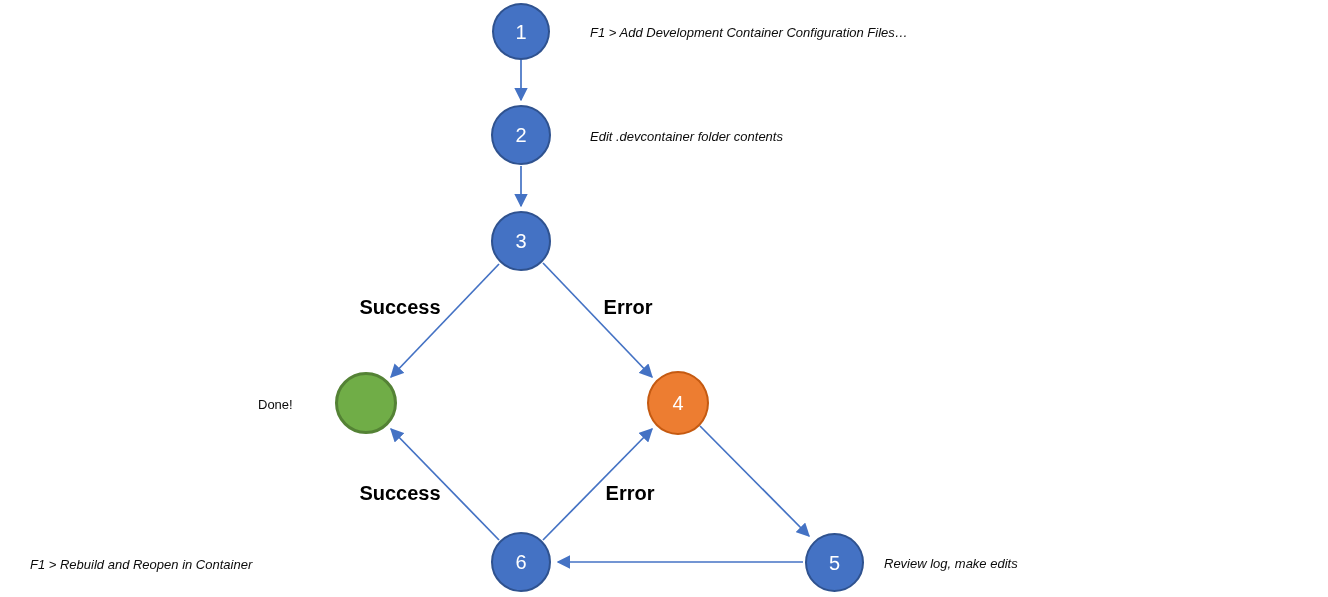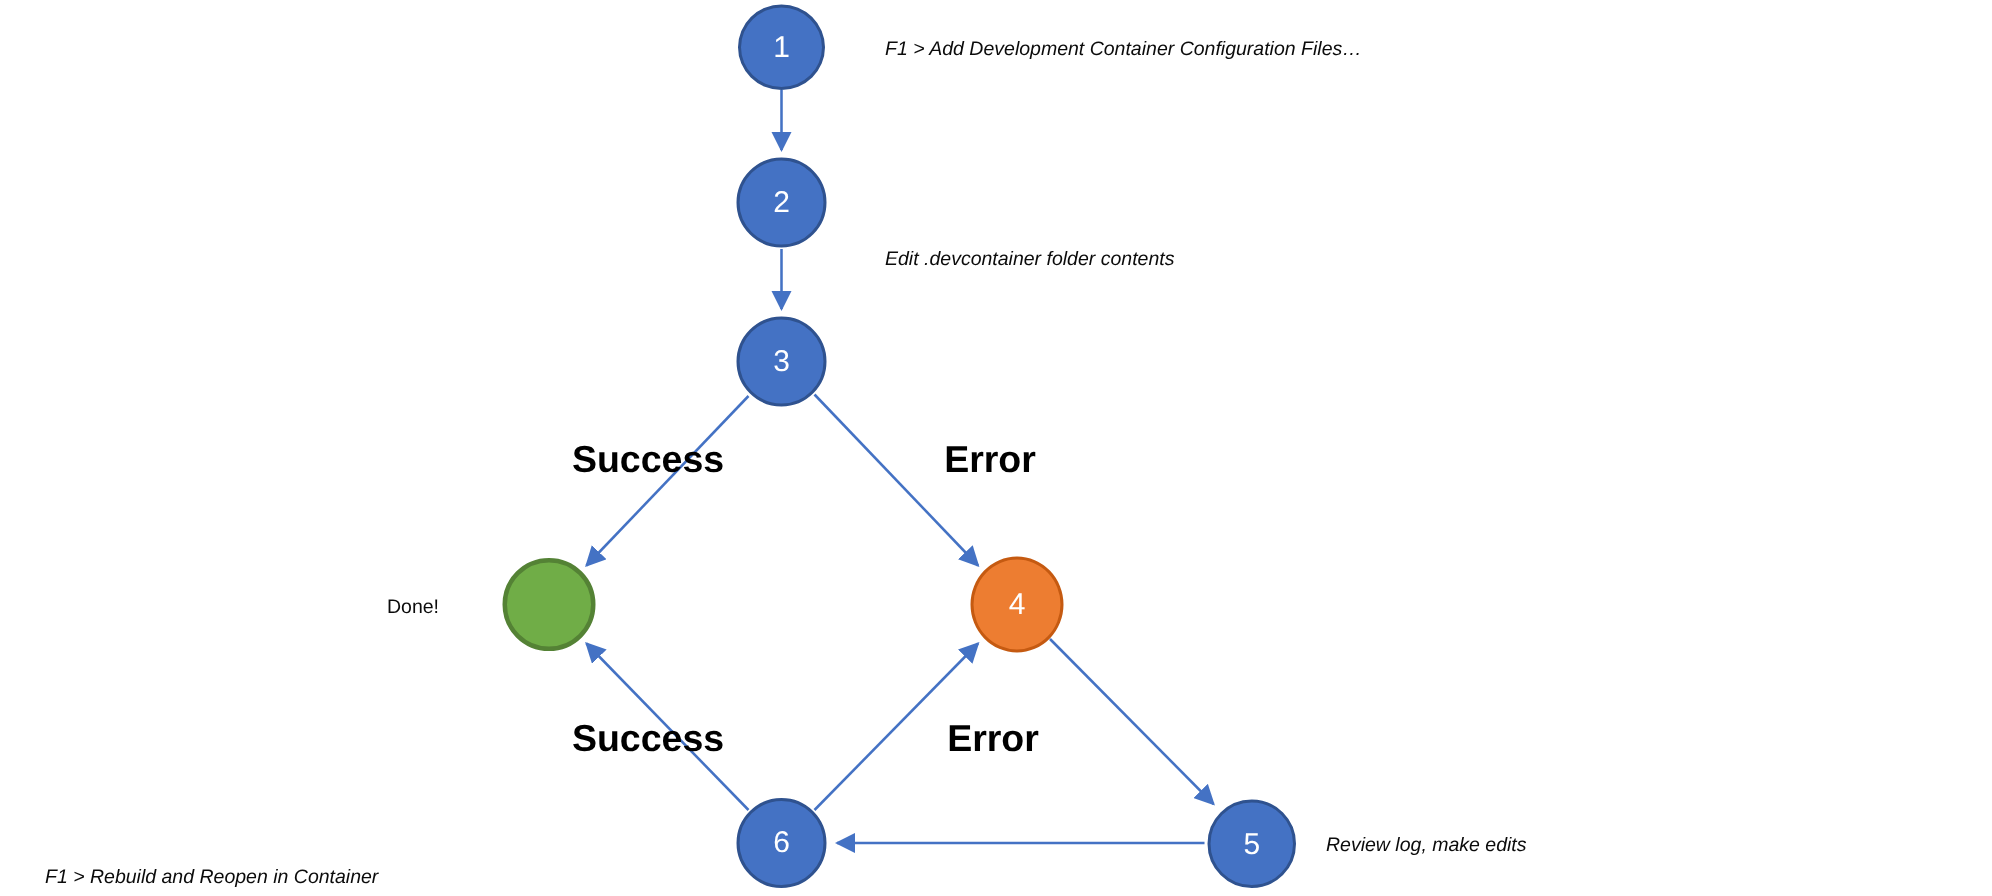--- a/index.html
+++ b/index.html
@@ -35,25 +35,24 @@
     position:absolute;
     font-style:normal;
     font-size:13px;
     color:#0b0b0b;
     white-space:nowrap;
     transform:translateY(-50%);
   }
   .edge-label {
     position:absolute;
     font-weight:bold;
-    font-size:25px;
+    font-size:20px;
     color:#000000;
     white-space:nowrap;
     transform:translate(-50%,-50%);
-    margin-left:32px;
   }
 </style>
 </head>
 <body>
 
 <div class="stage">
 
   <svg class="edges-svg" viewBox="0 0 1328 597" xmlns="http://www.w3.org/2000/svg">
     <defs>
       <marker id="arrowhead" viewBox="0 0 10 10" refX="9" refY="5" markerWidth="8" markerHeight="8" orient="auto-start-reverse">
@@ -88,23 +87,23 @@
     <span>4</span>
   </div>
   <div class="node node-blue" style="left:805px; top:533px; width:59px; height:59px;">
     <span>5</span>
   </div>
   <div class="node node-blue" style="left:491px; top:532px; width:60px; height:60px;">
     <span>6</span>
   </div>
 
   <div class="note" style="left:590px; top:32px;">F1 &gt; Add Development Container Configuration Files…</div>
-  <div class="note" style="left:590px; top:136px;margin-top:36px;">Edit .devcontainer folder contents</div>
+  <div class="note" style="left:590px; top:136px;">Edit .devcontainer folder contents</div>
   <div class="done-note" style="left:258px; top:404px;">Done!</div>
   <div class="note" style="left:884px; top:563px;text-align:right;">Review log, make edits</div>
-  <div class="note" style="left:30px; top:564px;margin-top:20px;">F1 &gt; Rebuild and Reopen in Container</div>
+  <div class="note" style="left:30px; top:564px;">F1 &gt; Rebuild and Reopen in Container</div>
 
   <div class="edge-label" style="left:400px; top:307px;">Success</div>
   <div class="edge-label" style="left:628px; top:307px;">Error</div>
   <div class="edge-label" style="left:400px; top:493px;">Success</div>
   <div class="edge-label" style="left:630px; top:493px;">Error</div>
 
 </div>
 
 </body></html>

